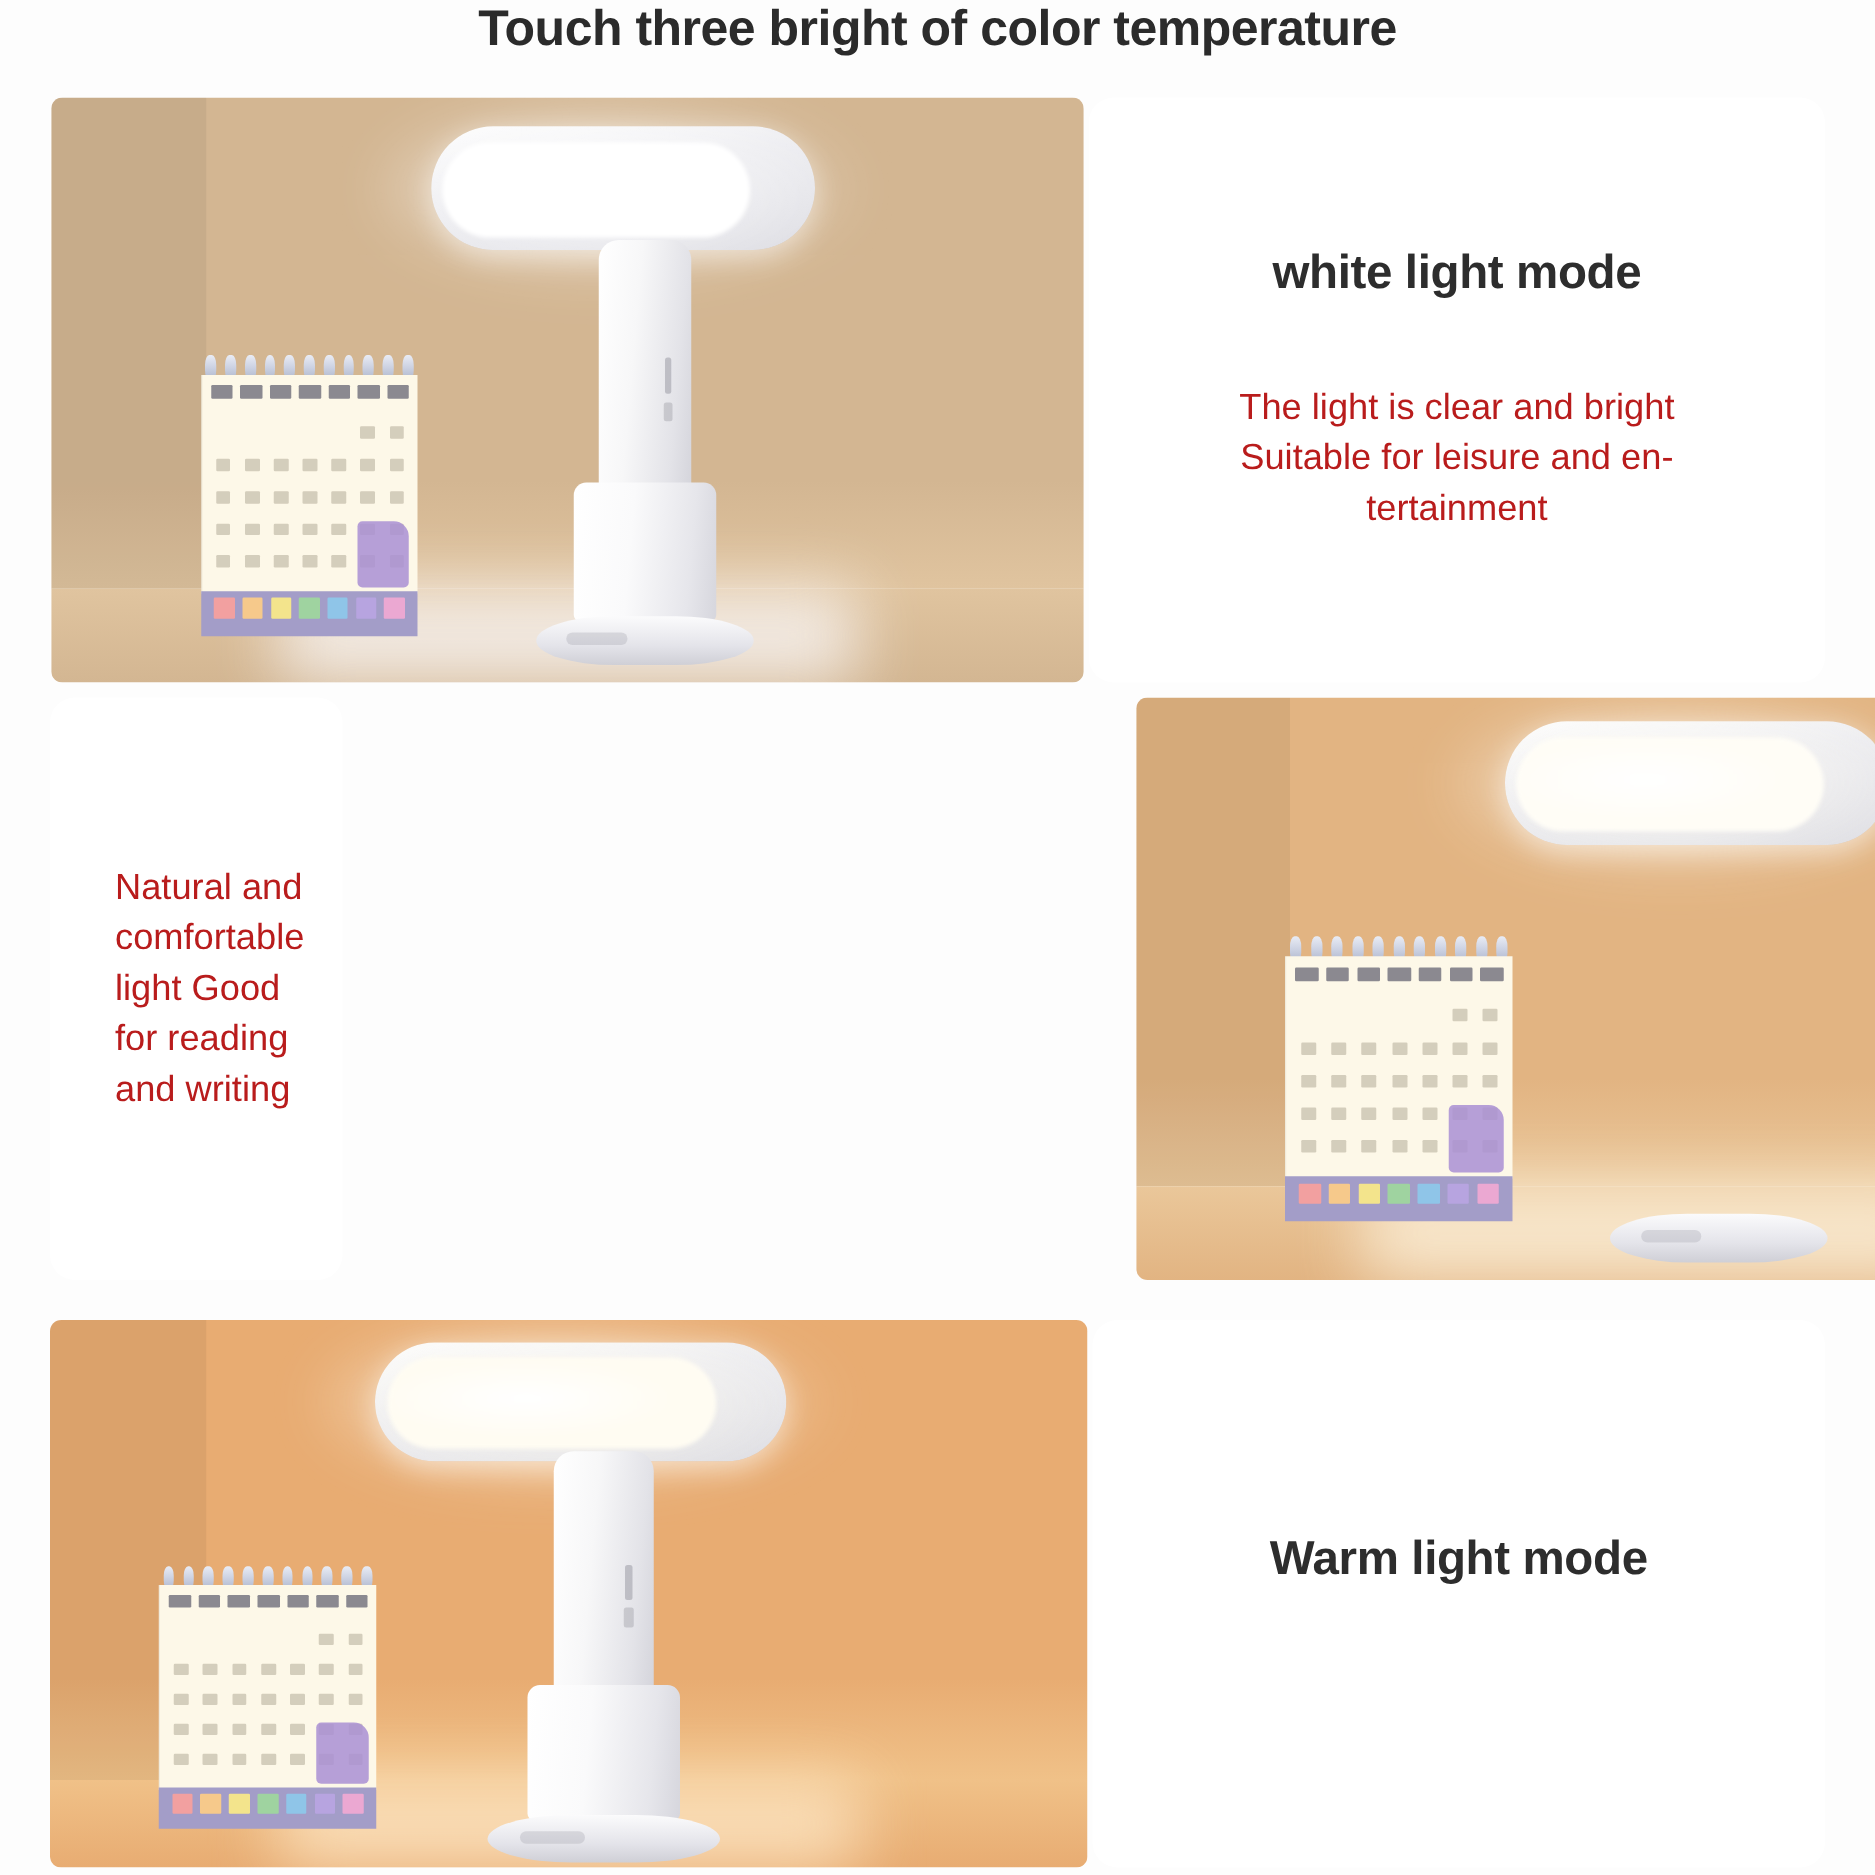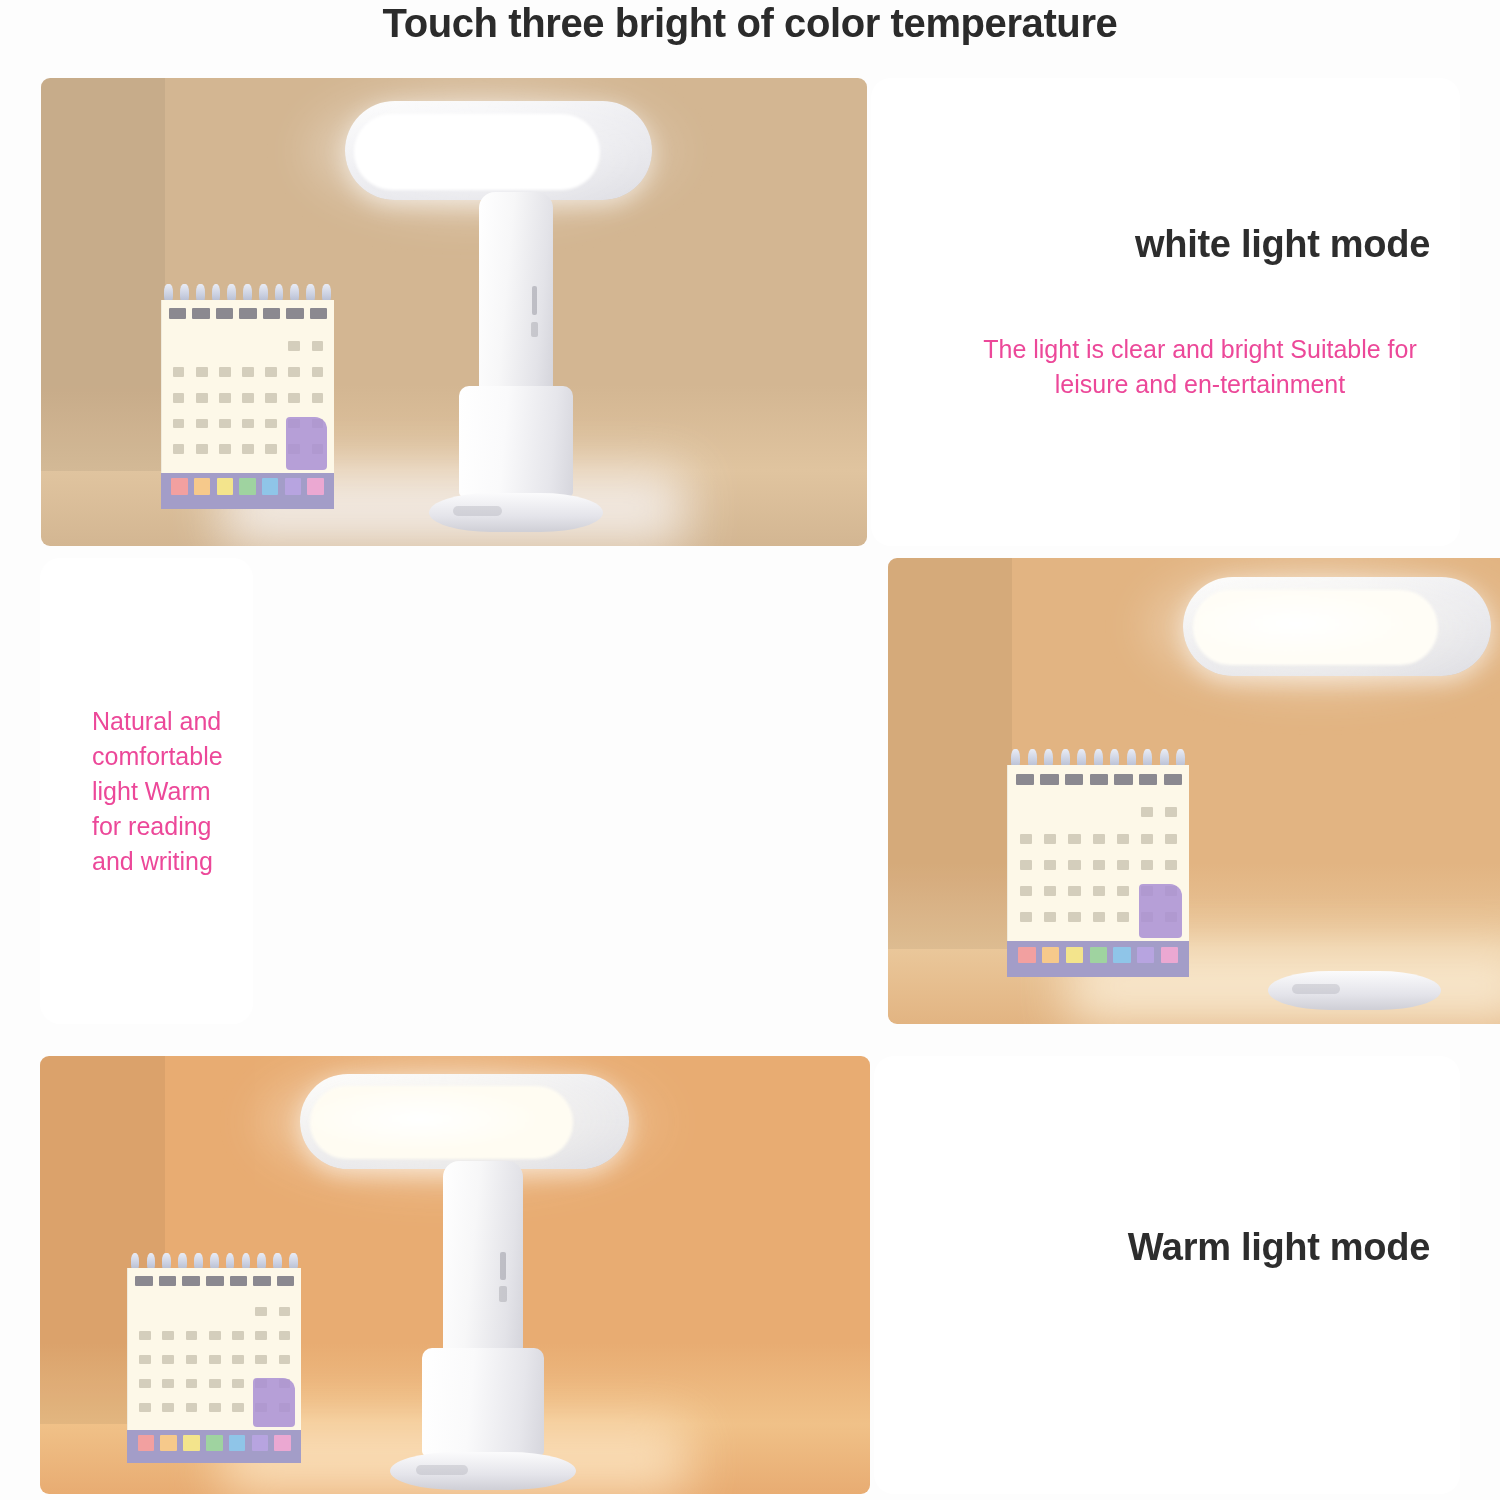--- a/index.html
+++ b/index.html
@@ -284,43 +284,43 @@
 
   
   .card {
     position: relative;
     flex: 1 1 auto;
     background: #ffffff;
     border-radius: 20px;
     display: flex;
     flex-direction: column;
     justify-content: center;
-    align-items: flex-end;
+    align-items: center;
     text-align: center;
     padding: 0 30px;
   }
   #row-1 .card { margin-left: 4px; margin-right: 40px; }
   #row-2 .card { margin-right: 4px; margin-left: 40px; }
   #row-3 .card { margin-left: 4px; margin-right: 40px; }
 
   .card-title {
     font-size: 38px;
     font-weight: bold;
     color: #2d2d2d;
     letter-spacing: -0.3px;
     white-space: nowrap;
   }
   #row-1 .card-title { margin-bottom: 66px; }
   #row-2 .card-title { margin-bottom: 70px; }
   #row-3 .card-title { margin-bottom: 56px; }
 
   .card-body {
-    font-size: 25px;
+    font-size: 29px;
     line-height: 1.40;
-    color: #ec4899;
+    color: #b91c1c;
     max-width: 460px;
   }
   #row-2 .card-body { max-width: 520px; }
   #row-2 .card-title { align-self: flex-start; margin-left: 28px; }
   #row-2 .card-body  { align-self: flex-start; margin-left: 22px; text-align: left; }
 </style>
 </head>
 <body>
 
 <div class="page">
@@ -427,21 +427,21 @@
 
     <div class="card">
       <div class="card-title">white light mode</div>
       <div class="card-body">The light is clear and bright Suitable for leisure and en-tertainment</div>
     </div>
   </div>
 
   <div class="row" id="row-2">
 
     <div class="card">
-      <div class="card-body">Natural and comfortable light Warm for reading and writing</div>
+      <div class="card-body">Natural and comfortable light Good for reading and writing</div>
     </div>
 
     <div class="photo">
       <div class="wall" style="background: linear-gradient(rgb(226, 180, 130) 0%, rgb(226, 180, 130) 78%, rgb(234, 199, 154) 100%);">
         <div class="wall-side"></div>
       </div>
       <div class="desk" style="background: linear-gradient(rgb(234, 199, 154) 0%, rgb(226, 180, 130) 100%);">
         <div class="desk-glow" style="background: rgb(255, 247, 228);"></div>
       </div>
 

